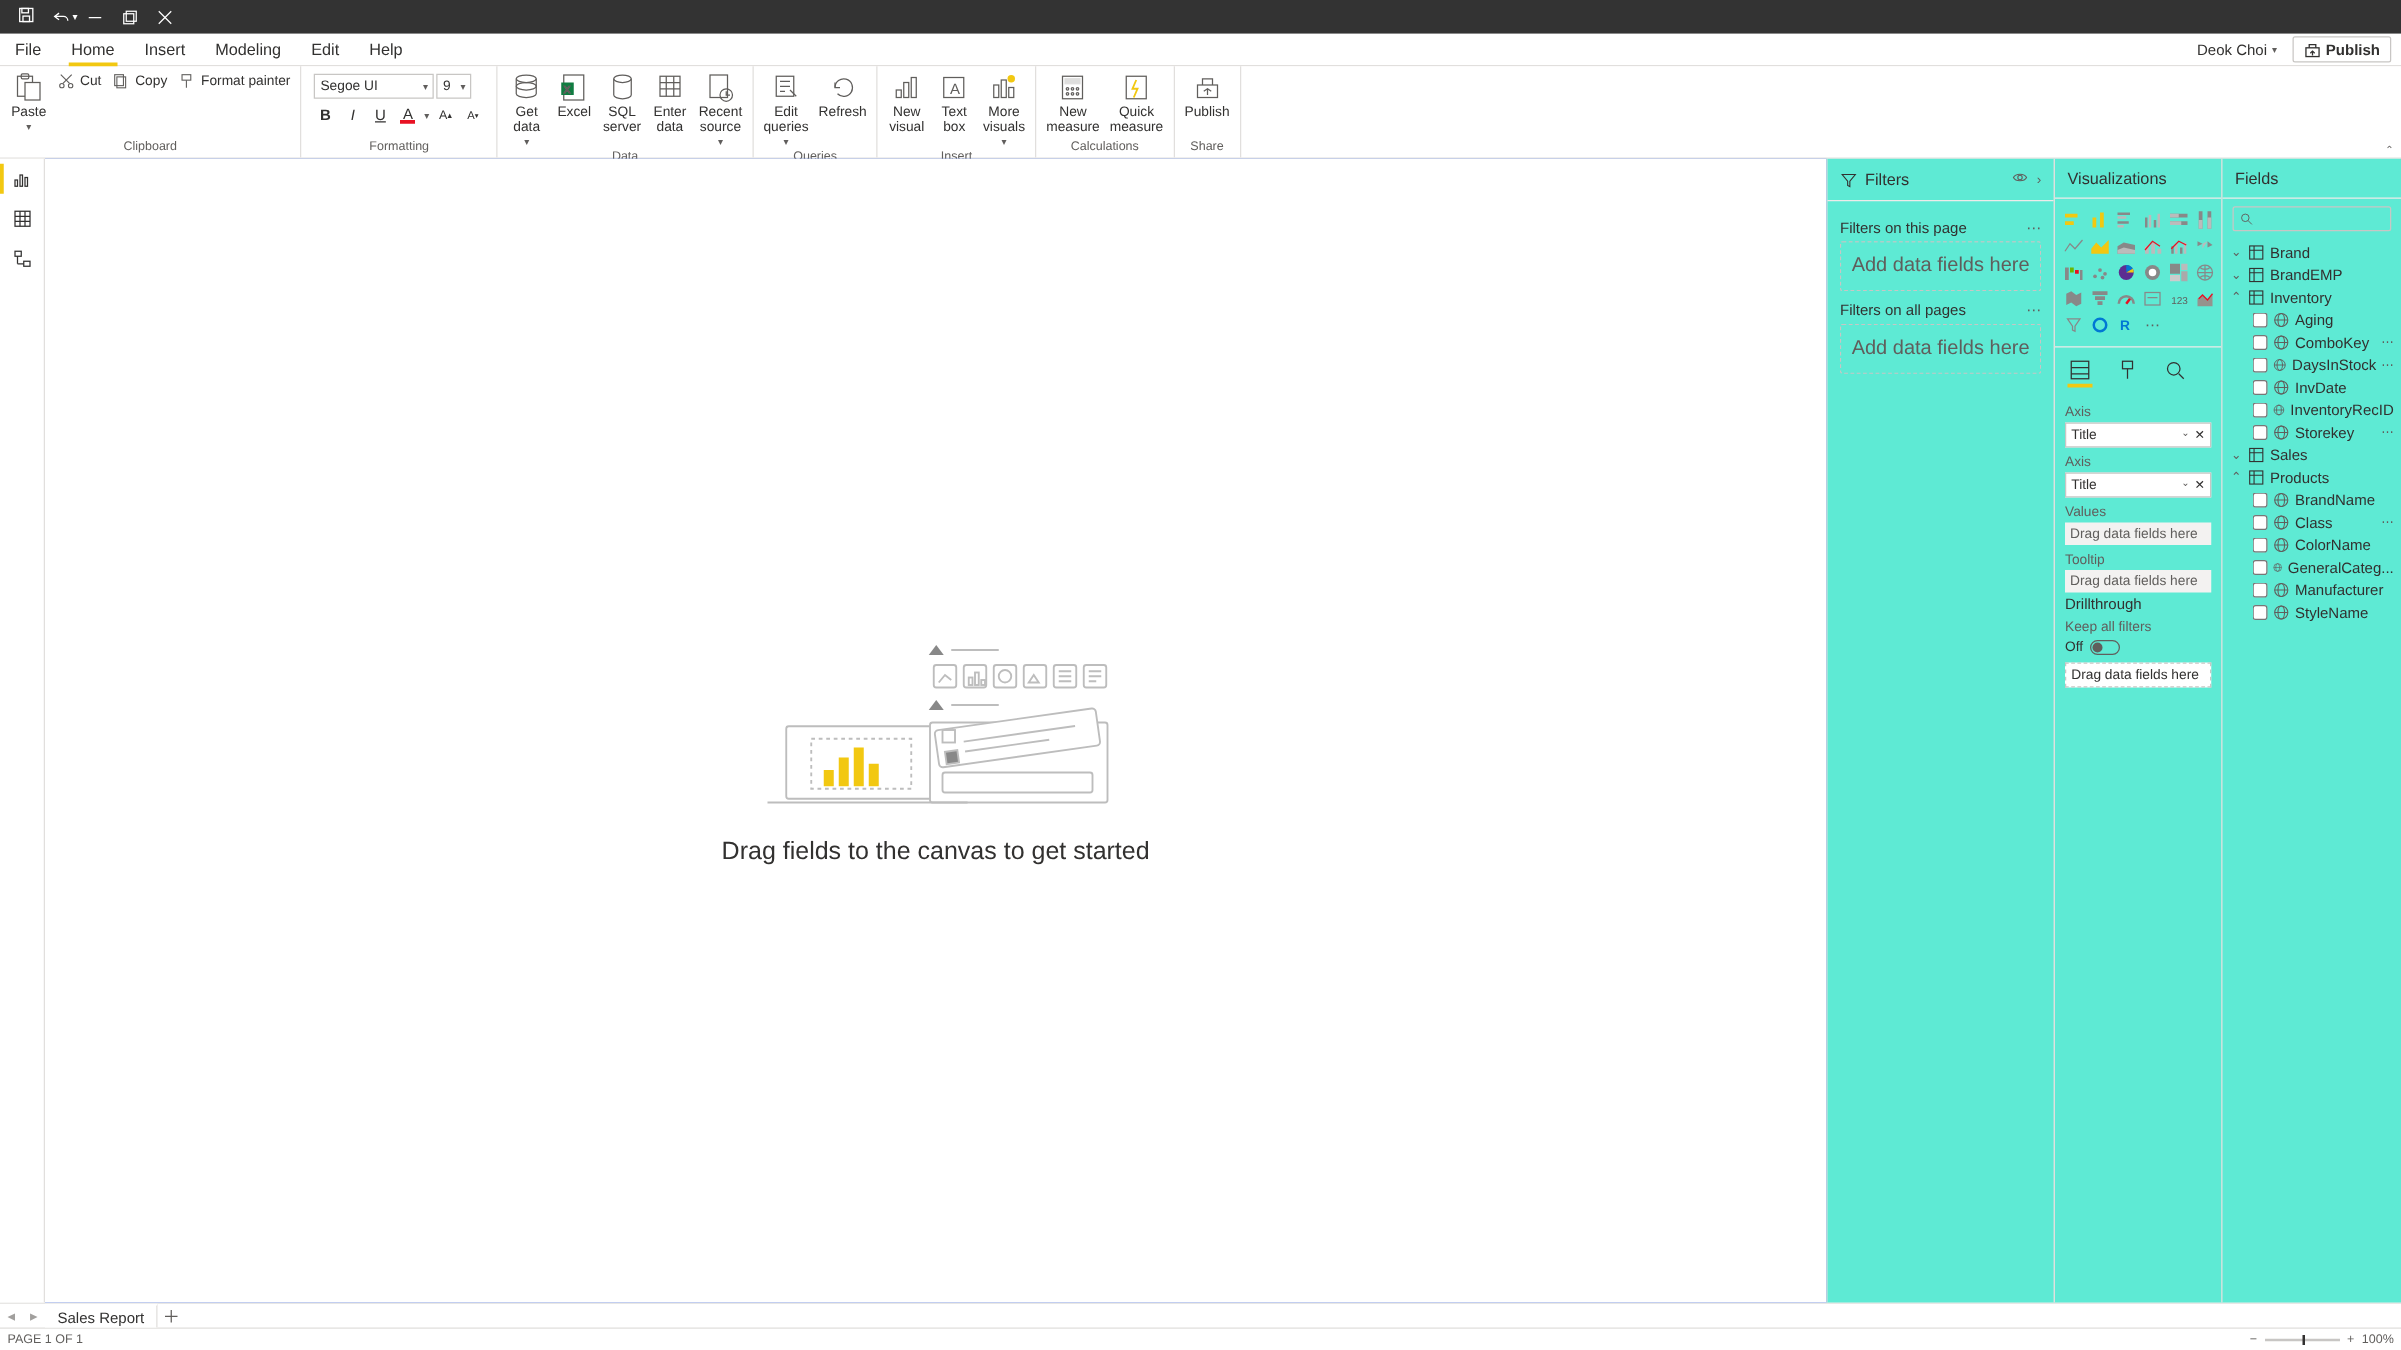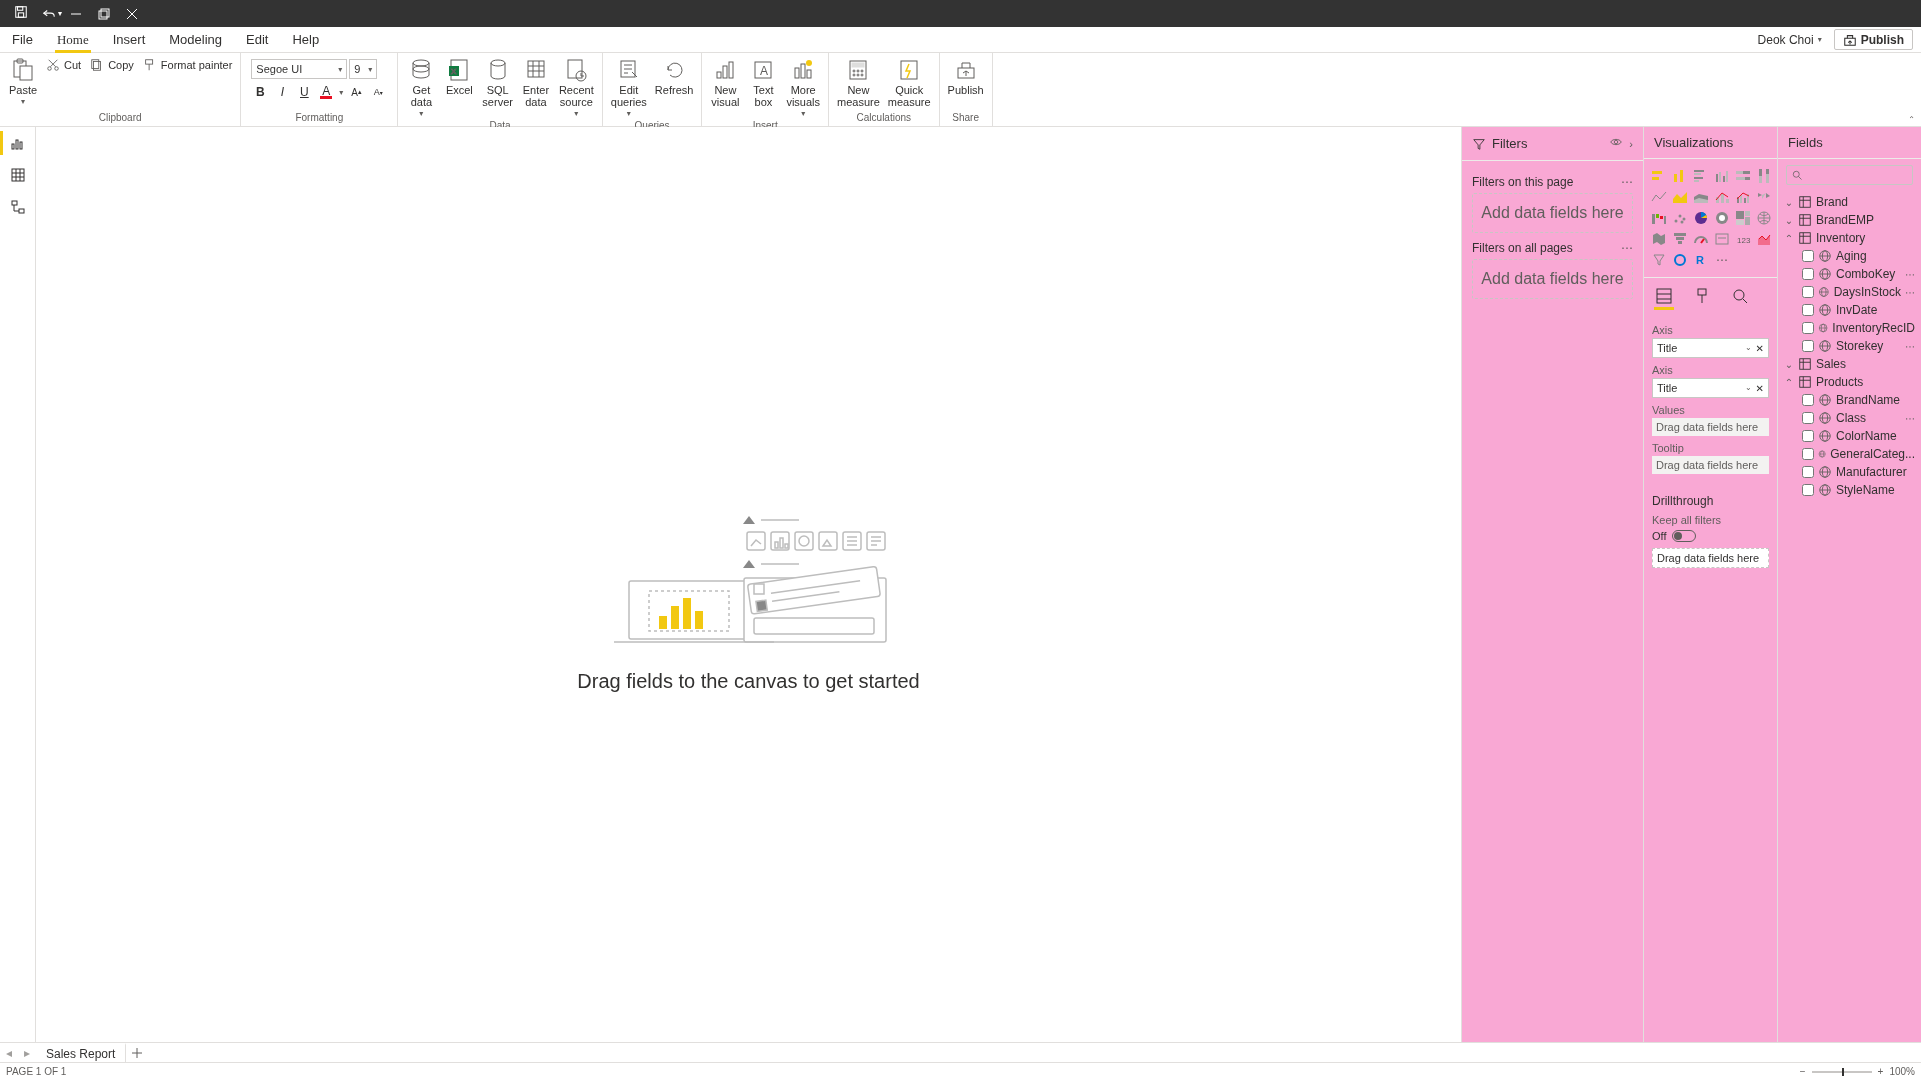--- a/index.html
+++ b/index.html
@@ -9,21 +9,21 @@
     .titlebar { height: 27px; background: #333333; display: flex; align-items: center; color: #fff; font-size: 12px; }
     .titlebar .qat { display: flex; align-items: center; gap: 14px; padding-left: 14px; }
     .titlebar .qat svg { width: 14px; height: 14px; }
     .titlebar .title { flex: 1; text-align: center; }
     .titlebar .winctrl { display: flex; }
     .titlebar .winctrl div { width: 28px; height: 27px; display: flex; align-items: center; justify-content: center; cursor: pointer; }
 
     
     .menubar { height: 26px; background: #fff; display: flex; align-items: stretch; border-bottom: 1px solid #e1dfdd; }
     .menubar .tab { padding: 0 12px; display: flex; align-items: center; font-size: 13px; cursor: pointer; }
-    .menubar .tab.active { position: relative; font-family: Liberation Serif, serif; }
+    .menubar .tab.active { position: relative; }
     .menubar .tab.active::after { content: ""; position: absolute; left: 10px; right: 10px; bottom: -1px; height: 3px; background: #f2c811; }
     .menubar .spacer { flex: 1; }
     .menubar .user { padding: 0 10px; display: flex; align-items: center; font-size: 12px; gap: 4px; }
     .menubar .publish { margin: 2px 8px 2px 2px; padding: 2px 8px; border: 1px solid #c8c6c4; border-radius: 2px; display: flex; align-items: center; gap: 4px; font-size: 12px; }
     .menubar .publish svg { width: 14px; height: 14px; }
 
     .ribbon { height: 74px; background: #fff; display: flex; border-bottom: 1px solid #e1dfdd; }
     .rgroup { display: flex; flex-direction: column; border-right: 1px solid #e1dfdd; padding: 2px 4px 0 4px; }
     .rgroup .body { flex: 1; display: flex; align-items: flex-start; }
     .rgroup .label { height: 14px; font-size: 10px; color: #605e5c; text-align: center; }
@@ -45,21 +45,21 @@
     .main { display: flex; height: calc(100% - 27px - 26px - 74px - 20px - 18px); }
     .viewbar { width: 36px; background: #fff; border-right: 1px solid #e1dfdd; display: flex; flex-direction: column; }
     .viewbar .vitem { height: 32px; display: flex; align-items: center; justify-content: center; cursor: pointer; position: relative; }
     .viewbar .vitem.active::before { content: ""; position: absolute; left: 0; top: 4px; bottom: 4px; width: 3px; background: #f2c811; }
 
     .canvas { flex: 1; background: #1d4ed8; position: relative; display: flex; align-items: center; justify-content: center; }
     .canvas-inner { width: 960px; height: 640px; background: #fff; border: 1px solid #e1dfdd; position: relative; display: flex; flex-direction: column; align-items: center; justify-content: center; }
     .placeholder-msg { font-size: 20px; color: #323130; margin-top: 24px; }
     .placeholder-art { width: 300px; height: 170px; position: relative; }
 
-    .pane { background: #f9a8d4; border-left: 1px solid #e1dfdd; display: flex; flex-direction: column; }
+    .pane { background: #5eead4; border-left: 1px solid #e1dfdd; display: flex; flex-direction: column; }
     .pane.filters { width: 182px; }
     .pane.visuals { width: 134px; }
     .pane.fields { width: 144px; }
     .pane-header { padding: 8px 10px; font-size: 13px; display: flex; align-items: center; gap: 6px; border-bottom: 1px solid #edebe9;}
     .pane-header .sp { flex: 1; }
     .pane-header svg { width: 14px; height: 14px; }
 
     .filters-body { padding: 6px 10px; font-size: 12px; }
     .filters-body .section-label { display:flex; justify-content: space-between; align-items:center; color:#323130; margin: 8px 0 4px 0;}
     .dropzone { border: 1px dashed #c8c6c4; border-radius: 2px; padding: 10px 4px; text-align: center; color: #605e5c; font-size: 16px; }
@@ -71,21 +71,21 @@
 
     .viz-sub { padding: 6px 8px; display:flex; gap: 14px; border-top: 1px solid #edebe9;}
     .viz-sub .tab { width: 24px; height:24px; display:flex; align-items:center; justify-content:center; cursor:pointer; position:relative;}
     .viz-sub .tab.active::after { content:""; position:absolute; left:2px; right:2px; bottom:-2px; height:3px; background:#f2c811;}
 
     .viz-props { padding: 4px 8px; font-size: 11px; }
     .viz-props .lbl { color: #605e5c; margin-top: 6px; }
     .whitebox { background: #fff; border: 1px solid #c8c6c4; padding: 3px 4px; margin-top: 2px; font-size: 11px; color: #323130; display:flex; justify-content: space-between; align-items:center; }
     .whitebox.dotted { border-style: dashed; }
     .graybox { background: #f3f2f1; padding: 3px 4px; margin-top: 2px; font-size: 11px; color: #605e5c; }
-    .drillthrough { font-size: 12px; margin-top: 20px; }
+    .drillthrough { font-size: 12px; margin-top: 2px; }
     .toggle { display:flex; align-items:center; gap:6px; font-size:11px; margin-top:4px;}
     .toggle .switch { width: 24px; height: 12px; border: 1px solid #605e5c; border-radius: 6px; position:relative;}
     .toggle .switch::after{content:""; position:absolute; left:1px; top:1px; width:8px; height:8px; background:#605e5c; border-radius:50%;}
 
     .fields-search { margin: 6px 8px; border: 1px solid #c8c6c4; border-radius: 2px; height: 20px; display:flex; align-items:center; padding:0 4px;}
     .fields-search svg{width:12px;height:12px; color:#605e5c;}
     .field-tree { padding: 2px 6px; font-size: 12px; }
     .tnode { display:flex; align-items:center; gap:4px; padding:2px 0; cursor:pointer;}
     .tnode .exp { width: 10px; text-align:center; font-size:10px; color:#605e5c;}
     .tnode .tblic { width:14px;height:14px;}

